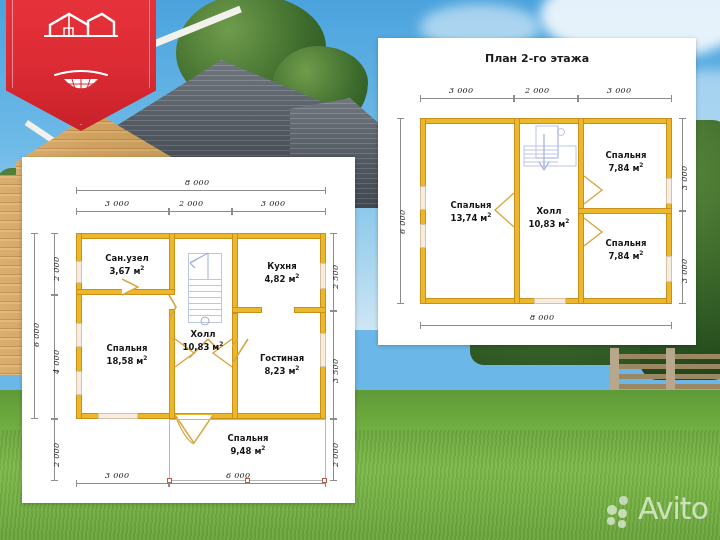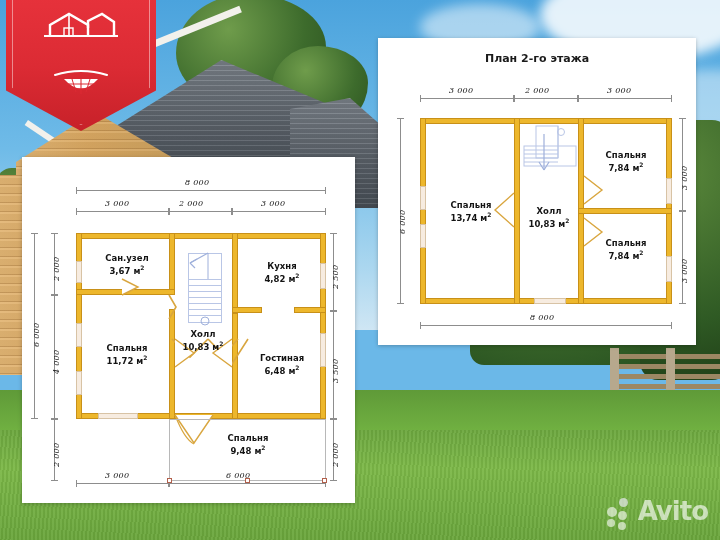--- a/index.html
+++ b/index.html
@@ -174,21 +174,21 @@
   .post-sq { position:absolute; width:5px; height:5px; border:1px solid #b2604c; background:#fff; }
 
   
   #avito {
     position: absolute; right: 12px; bottom: 14px;
     display: flex; align-items: center; gap: 5px; opacity: .75;
   }
   #avito .dots { position: relative; width: 26px; height: 26px; }
   #avito .dots i { position:absolute; border-radius:50%; background: rgba(255,255,255,.8); display:block; }
   #avito .wtext {
-    color: rgba(255,255,255,.85); font-size: 26px; font-weight: bold;
+    color: rgba(255,255,255,.85); font-size: 30px; font-weight: normal;
     font-family: "DejaVu Sans", sans-serif; letter-spacing: -1px;
   }
 </style>
 </head>
 <body>
 
 <div id="photo">
   <div class="sky"></div>
 
   <div class="cloud" style="left:540px;top:-30px;width:210px;height:90px;"></div>
@@ -410,29 +410,29 @@
   <div class="room-label" style="left:62px;top:96px;width:86px;">
     <span>Сан.узел</span>
     <span class="area"><span>3,67 м</span><sup>2</sup></span>
   </div>
   <div class="room-label" style="left:222px;top:104px;width:76px;">
     <span>Кухня</span>
     <span class="area"><span>4,82 м</span><sup>2</sup></span>
   </div>
   <div class="room-label" style="left:62px;top:186px;width:86px;">
     <span>Спальня</span>
-    <span class="area"><span>11,72 м</span><sup>2</sup></span>
+    <span class="area"><span>18,58 м</span><sup>2</sup></span>
   </div>
   <div class="room-label" style="left:143px;top:172px;width:76px;">
     <span>Холл</span>
     <span class="area"><span>10,83 м</span><sup>2</sup></span>
   </div>
   <div class="room-label" style="left:219px;top:196px;width:82px;">
     <span>Гостиная</span>
-    <span class="area"><span>6,48 м</span><sup>2</sup></span>
+    <span class="area"><span>8,23 м</span><sup>2</sup></span>
   </div>
   <div class="room-label" style="left:186px;top:276px;width:80px;">
     <span>Спальня</span>
     <span class="area"><span>9,48 м</span><sup>2</sup></span>
   </div>
 </div>
 
 <div class="plan-panel" id="panel-floor2">
   <div class="plan-title">План 2-го этажа</div>
 

